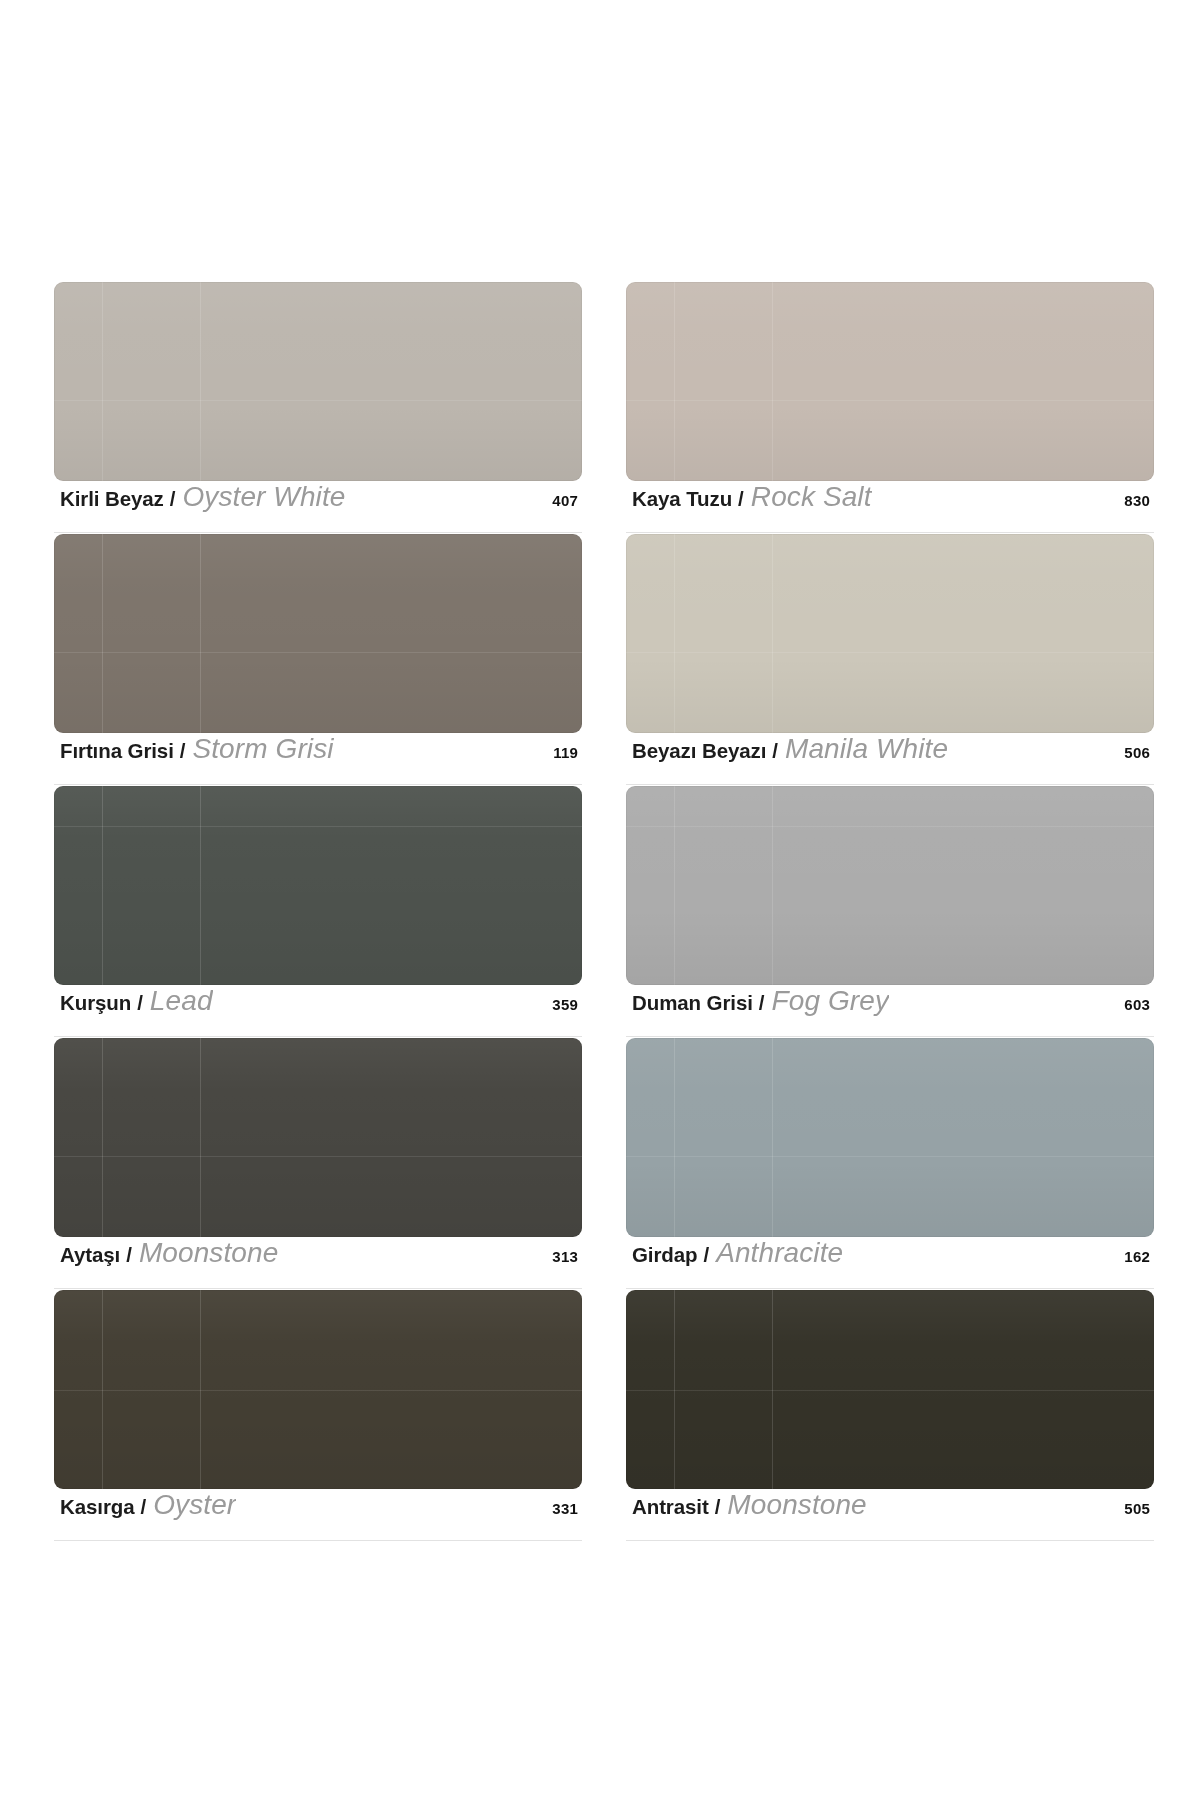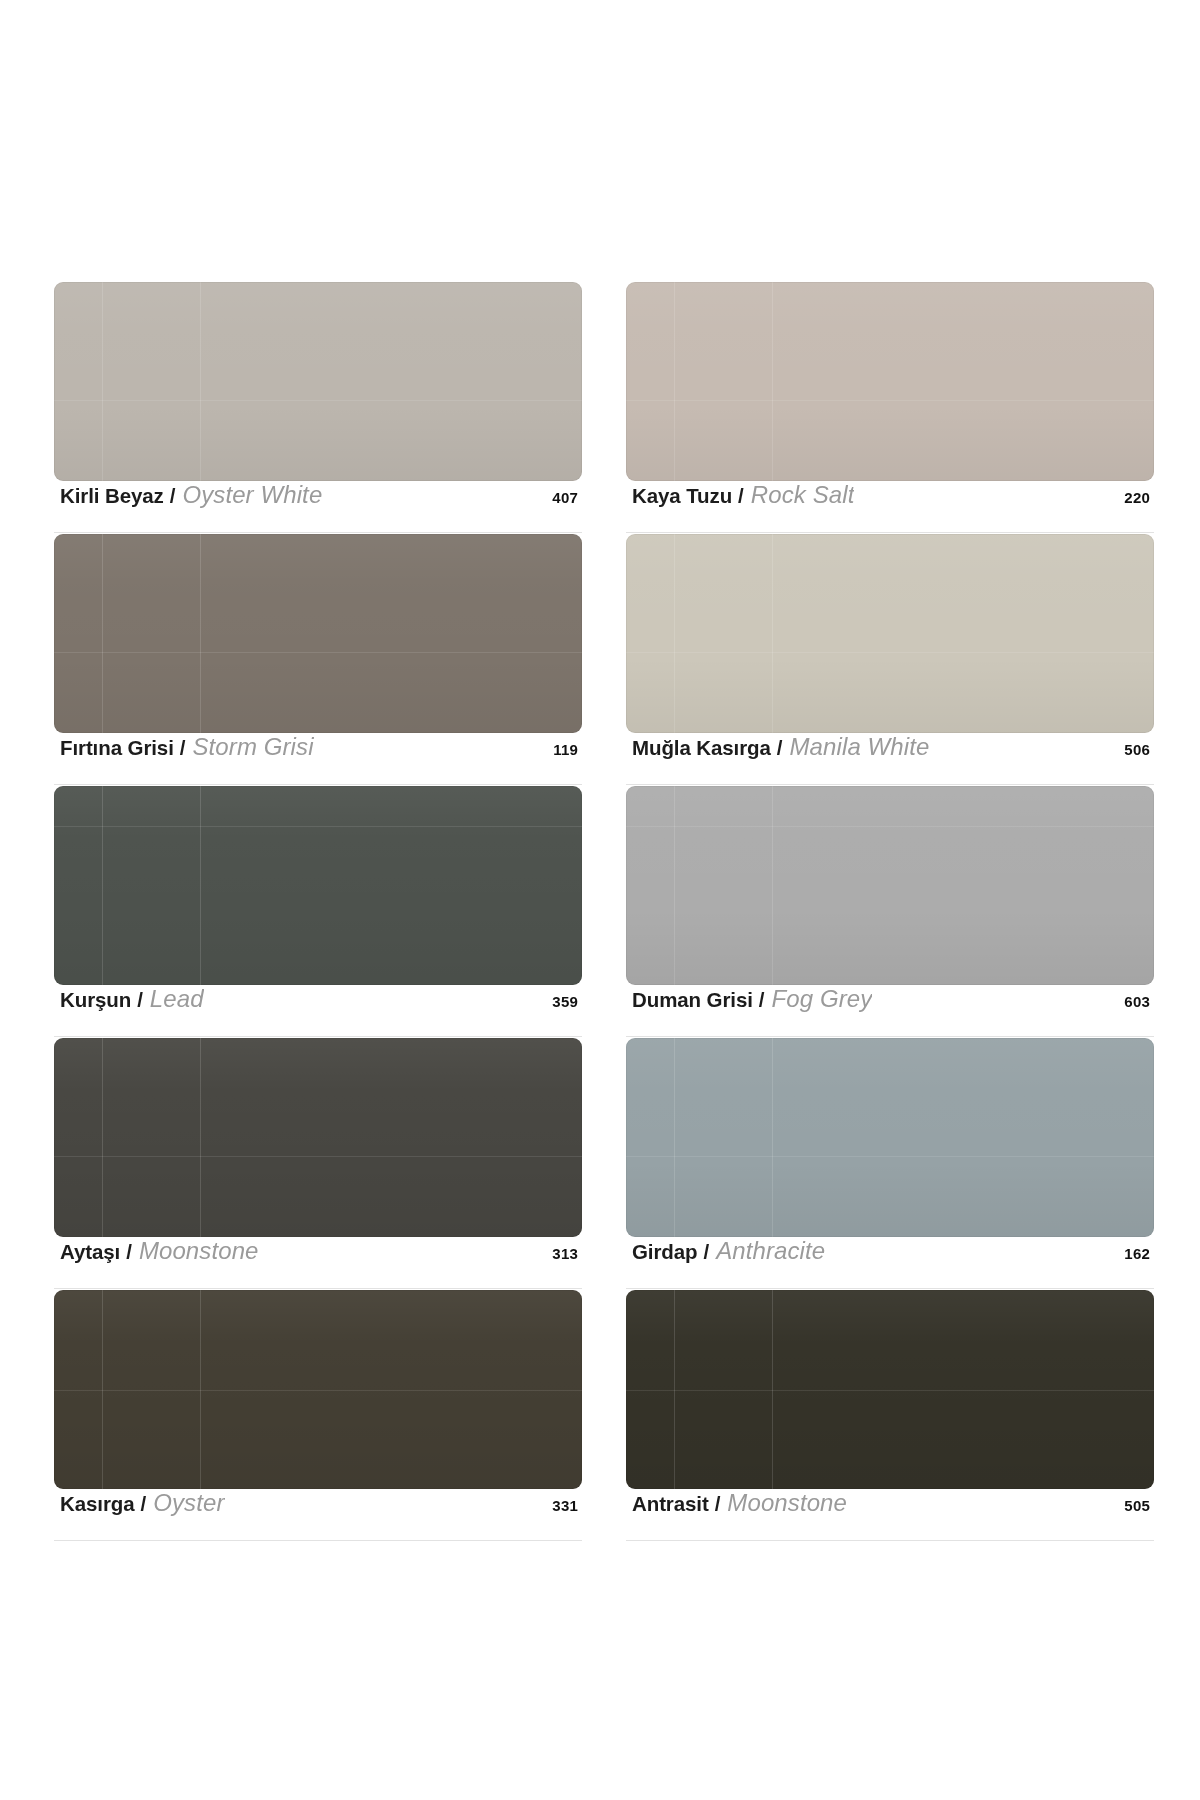--- a/index.html
+++ b/index.html
@@ -107,21 +107,21 @@
   }
 
   .name-sep {
     font-size: 20.5px;
     font-weight: 700;
     color: #1c1c1c;
     margin: 0 7px 0 6px;
   }
 
   .name-en {
-    font-size: 24px;
+    font-size: 28px;
     font-style: italic;
     font-weight: 300;
     color: #9a9a9a;
     letter-spacing: 0.1px;
   }
 
   .code {
     font-size: 15px;
     font-weight: 700;
     color: #111111;
@@ -159,21 +159,21 @@
       <div class="seam-h" style="top: 118px;"></div>
       <div class="shade"></div>
       <div class="edge"></div>
     </div>
     <div class="swatch-caption">
       <div class="caption-names">
         <span class="name-tr">Kaya Tuzu</span>
         <span class="name-sep">/</span>
         <span class="name-en">Rock Salt</span>
       </div>
-      <span class="code">220</span>
+      <span class="code">830</span>
     </div>
   </div>
 
   <div class="swatch-cell">
     <div class="swatch-chip" title="Fırtına Grisi / Storm Grey  119" style="background-color: rgb(125, 116, 107);">
       <div class="seam-v a"></div>
       <div class="seam-v b"></div>
       <div class="seam-h" style="top: 118px;"></div>
       <div class="shade"></div>
       <div class="edge"></div>
@@ -191,21 +191,21 @@
   <div class="swatch-cell">
     <div class="swatch-chip" title="Muğla Beyazı / Manila White  506" style="background-color: rgb(204, 199, 186);">
       <div class="seam-v a"></div>
       <div class="seam-v b"></div>
       <div class="seam-h" style="top: 118px;"></div>
       <div class="shade"></div>
       <div class="edge"></div>
     </div>
     <div class="swatch-caption">
       <div class="caption-names">
-        <span class="name-tr">Muğla Kasırga</span>
+        <span class="name-tr">Beyazı Beyazı</span>
         <span class="name-sep">/</span>
         <span class="name-en">Manila White</span>
       </div>
       <span class="code">506</span>
     </div>
   </div>
 
   <div class="swatch-cell">
     <div class="swatch-chip" title="Kurşun / Lead  359" style="background-color: rgb(77, 82, 77);">
       <div class="seam-v a"></div>

